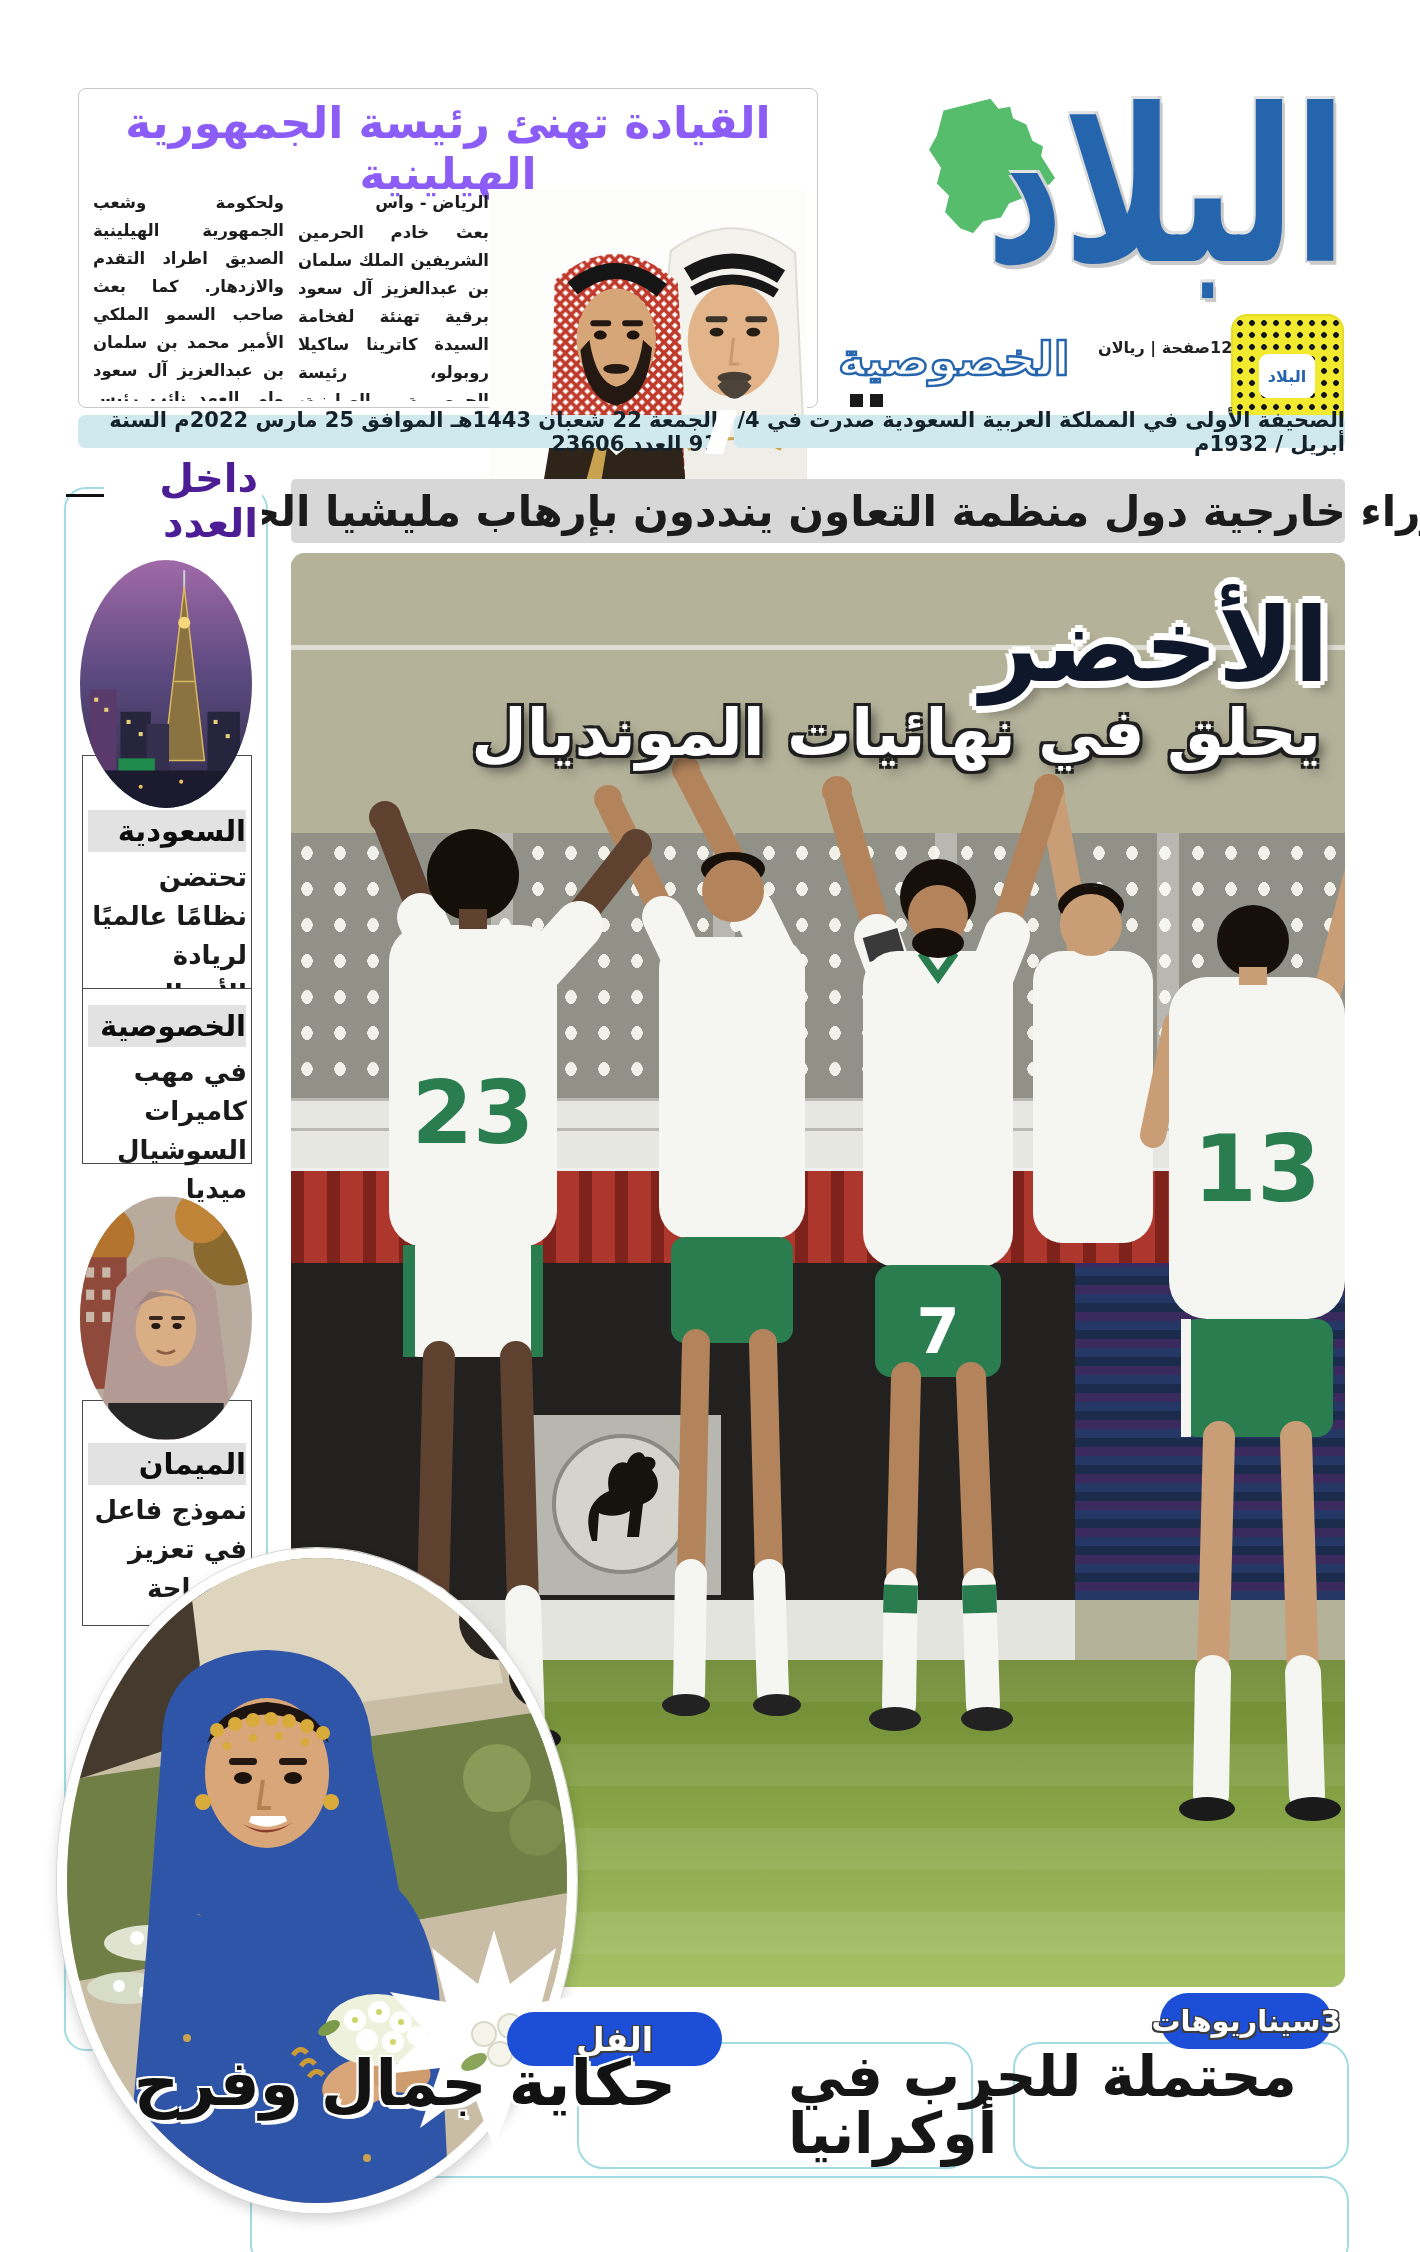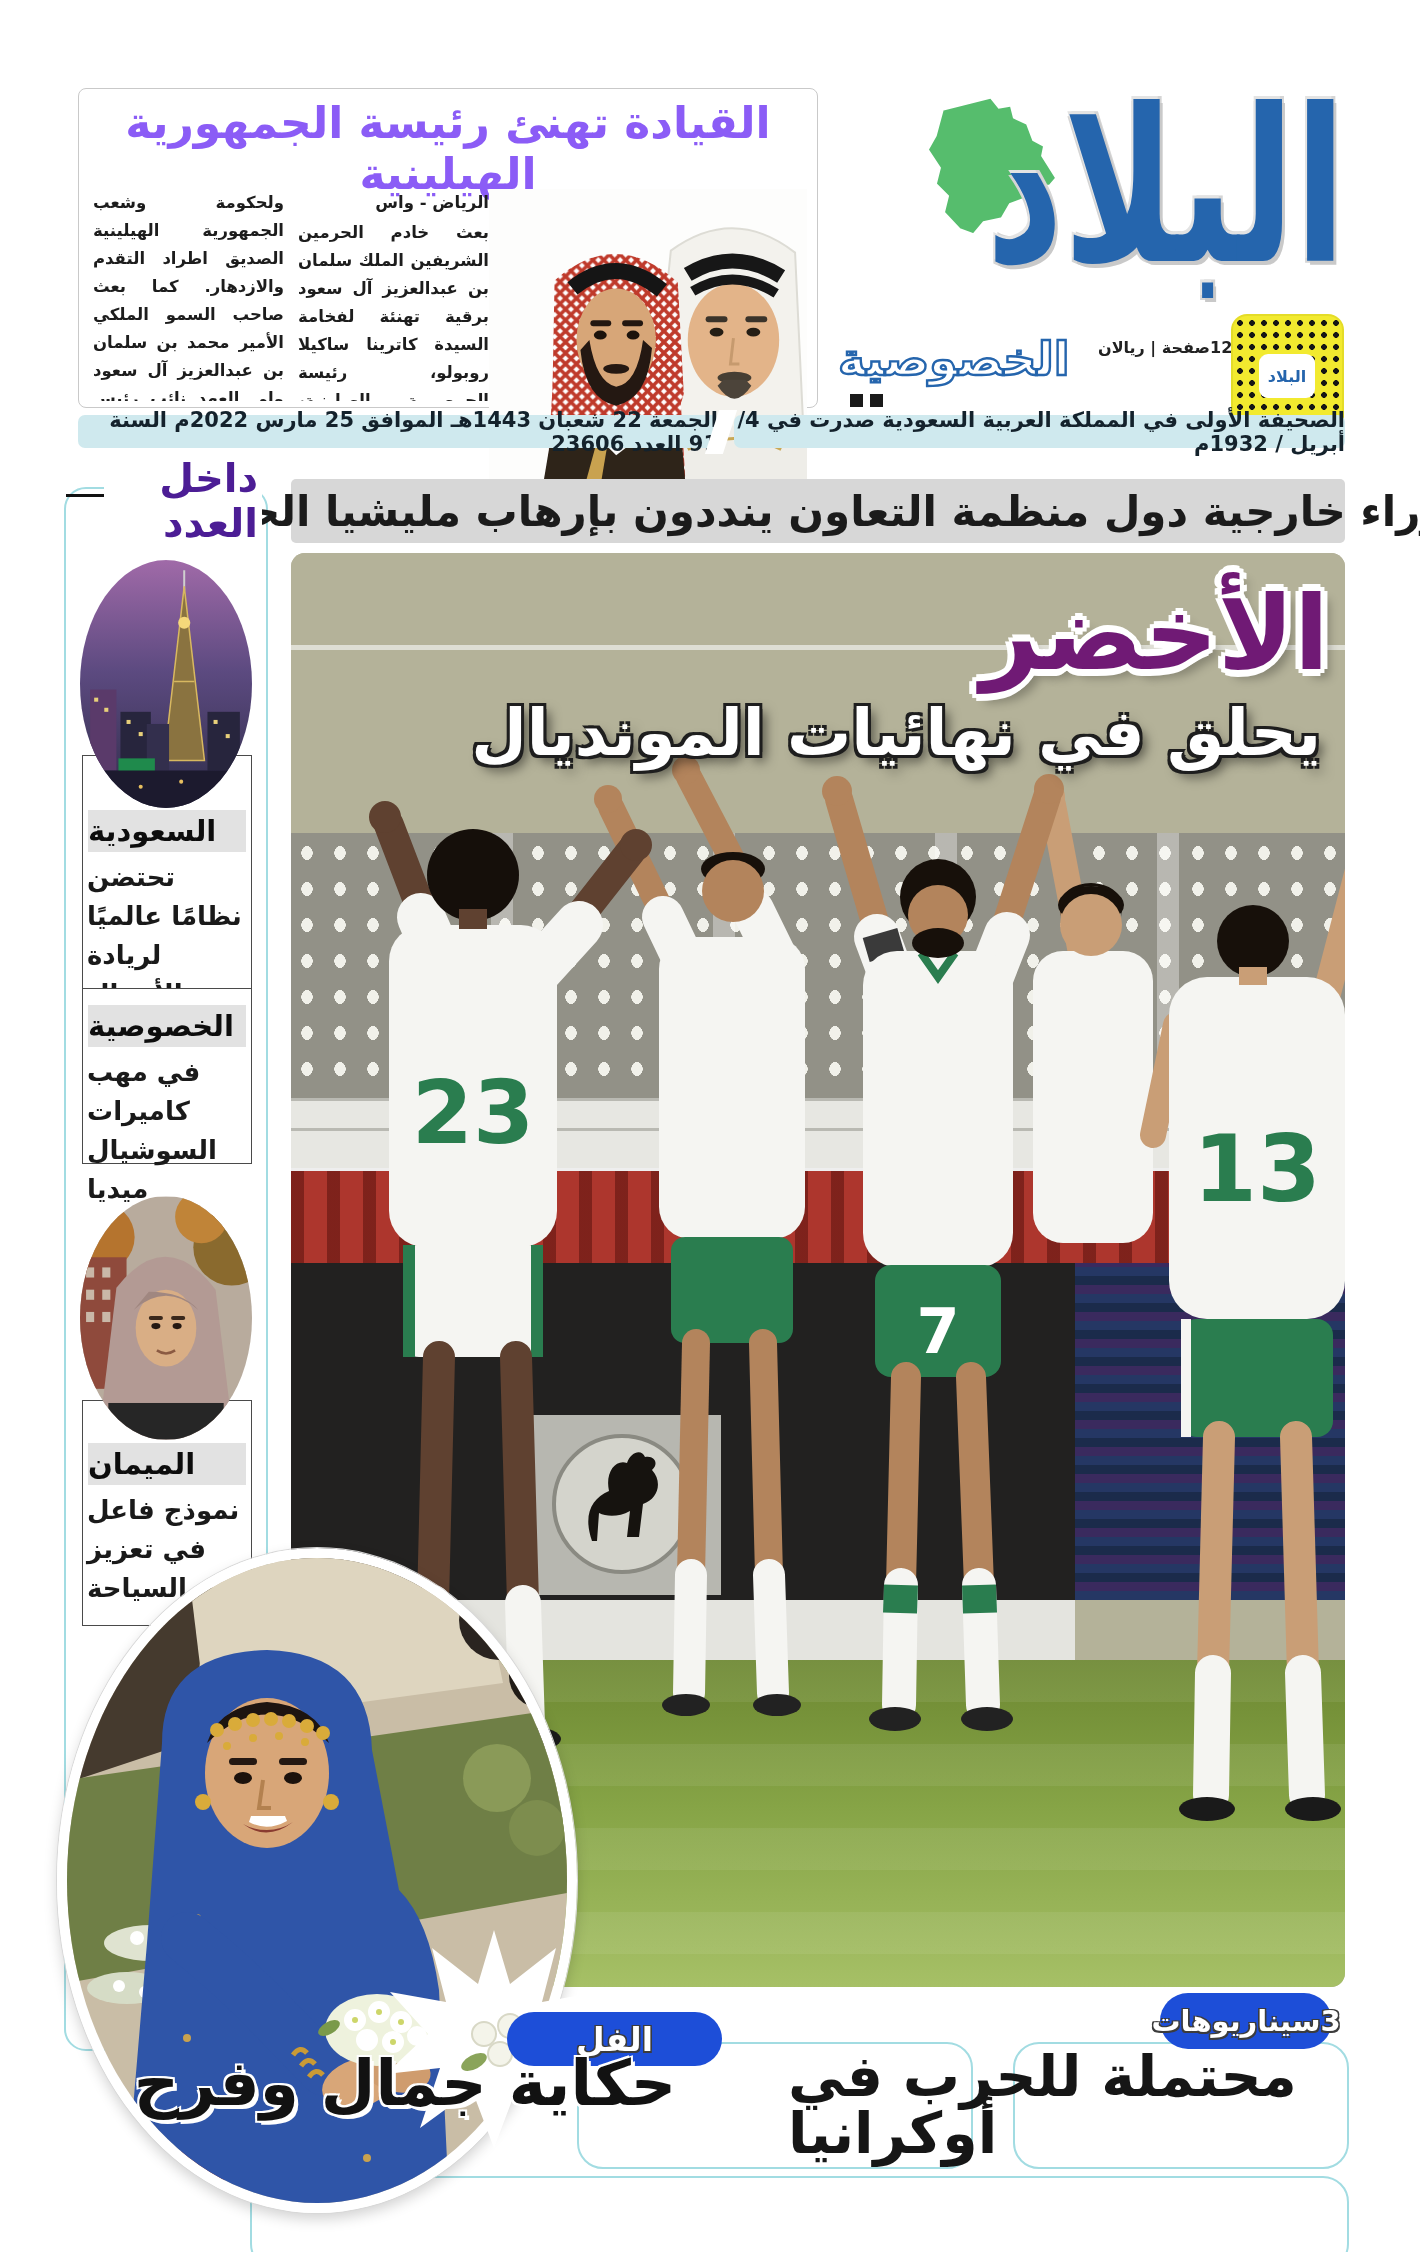--- a/index.html
+++ b/index.html
@@ -54,21 +54,21 @@
   .sidebar-frame{position:absolute;left:64px;top:487px;width:200px;height:1560px;
         border:2px solid #a2dce2;border-radius:22px;}
   .sb-title{position:absolute;left:104px;top:456px;width:150px;background:#fff;z-index:3;
         text-align:right;font-size:40px;font-weight:900;line-height:1.12;color:#4c1d95;
         padding:0 4px;}
   .sb-dash{position:absolute;left:66px;top:494px;width:40px;height:3px;background:#111;z-index:3;}
   .sb-oval{position:absolute;border-radius:50%;overflow:hidden;z-index:2;}
   .sb-oval.one{left:80px;top:560px;width:172px;height:248px;}
   .sb-oval.two{left:80px;top:1196px;width:172px;height:244px;}
   .sb-item{position:absolute;left:82px;width:168px;border:1px solid #4a4a4a;background:#fff;
-        text-align:left;z-index:1;}
+        text-align:right;z-index:1;}
   .sb-item.i1{top:755px;height:180px;padding-top:54px;}
   .sb-item.i2{top:988px;height:158px;padding-top:16px;}
   .sb-item.i3{top:1400px;height:182px;padding-top:42px;}
   .sb-label{display:block;margin:0 5px;background:#e2e2e2;font-size:29px;font-weight:900;
         color:#0d0d0d;line-height:1.45;}
   .sb-text{display:block;padding:6px 4px 0;font-size:26px;font-weight:700;color:#1a1a1a;
         line-height:1.5;}
 
   
   .strap{position:absolute;left:291px;top:479px;width:1054px;height:64px;background:#d7d7d7;
@@ -97,22 +97,22 @@
                    repeating-linear-gradient(90deg,rgba(130,150,255,.28) 0 6px,transparent 6px 13px);
         background-blend-mode:normal;}
   .z-board{position:absolute;left:230px;top:862px;width:200px;height:180px;background:#b7b7b0;}
   .z-strip{position:absolute;left:0;top:1047px;width:784px;height:60px;background:#e4e4df;}
   .z-pitch{top:1107px;height:327px;
         background:linear-gradient(180deg,#6d8832 0%,#86a446 45%,#a6c066 100%);}
   .z-pitch-bands{top:1107px;height:327px;background:
         repeating-linear-gradient(180deg,rgba(255,255,255,.07) 0 42px,transparent 42px 84px);}
   .horse-sign{position:absolute;left:256px;top:876px;width:150px;height:150px;}
   .players{position:absolute;left:0;top:0;width:1054px;height:1434px;}
-  .photo-title{position:absolute;right:16px;top:30px;font-size:102px;font-weight:900;
-        color:#701a75;line-height:1;z-index:5;
+  .photo-title{position:absolute;right:16px;top:42px;font-size:102px;font-weight:900;
+        color:#0f172a;line-height:1;z-index:5;
         text-shadow:4px 4px 0 #fff,-4px -4px 0 #fff,4px -4px 0 #fff,-4px 4px 0 #fff,
                     7px 0 0 #fff,-7px 0 0 #fff,0 7px 0 #fff,0 -7px 0 #fff,9px 9px 10px rgba(0,0,0,.25);}
   .photo-sub{position:absolute;right:24px;top:148px;font-size:64px;font-weight:900;color:#fff;
         line-height:1;z-index:5;
         text-shadow:3px 3px 0 #1e1e1e,-3px -3px 0 #1e1e1e,3px -3px 0 #1e1e1e,-3px 3px 0 #1e1e1e,
                     6px 6px 12px rgba(0,0,0,.55);}
 
   
   .girl-oval{position:absolute;left:57px;top:1548px;width:500px;height:645px;border-radius:50%;
         border:10px solid #fff;overflow:hidden;z-index:5;

